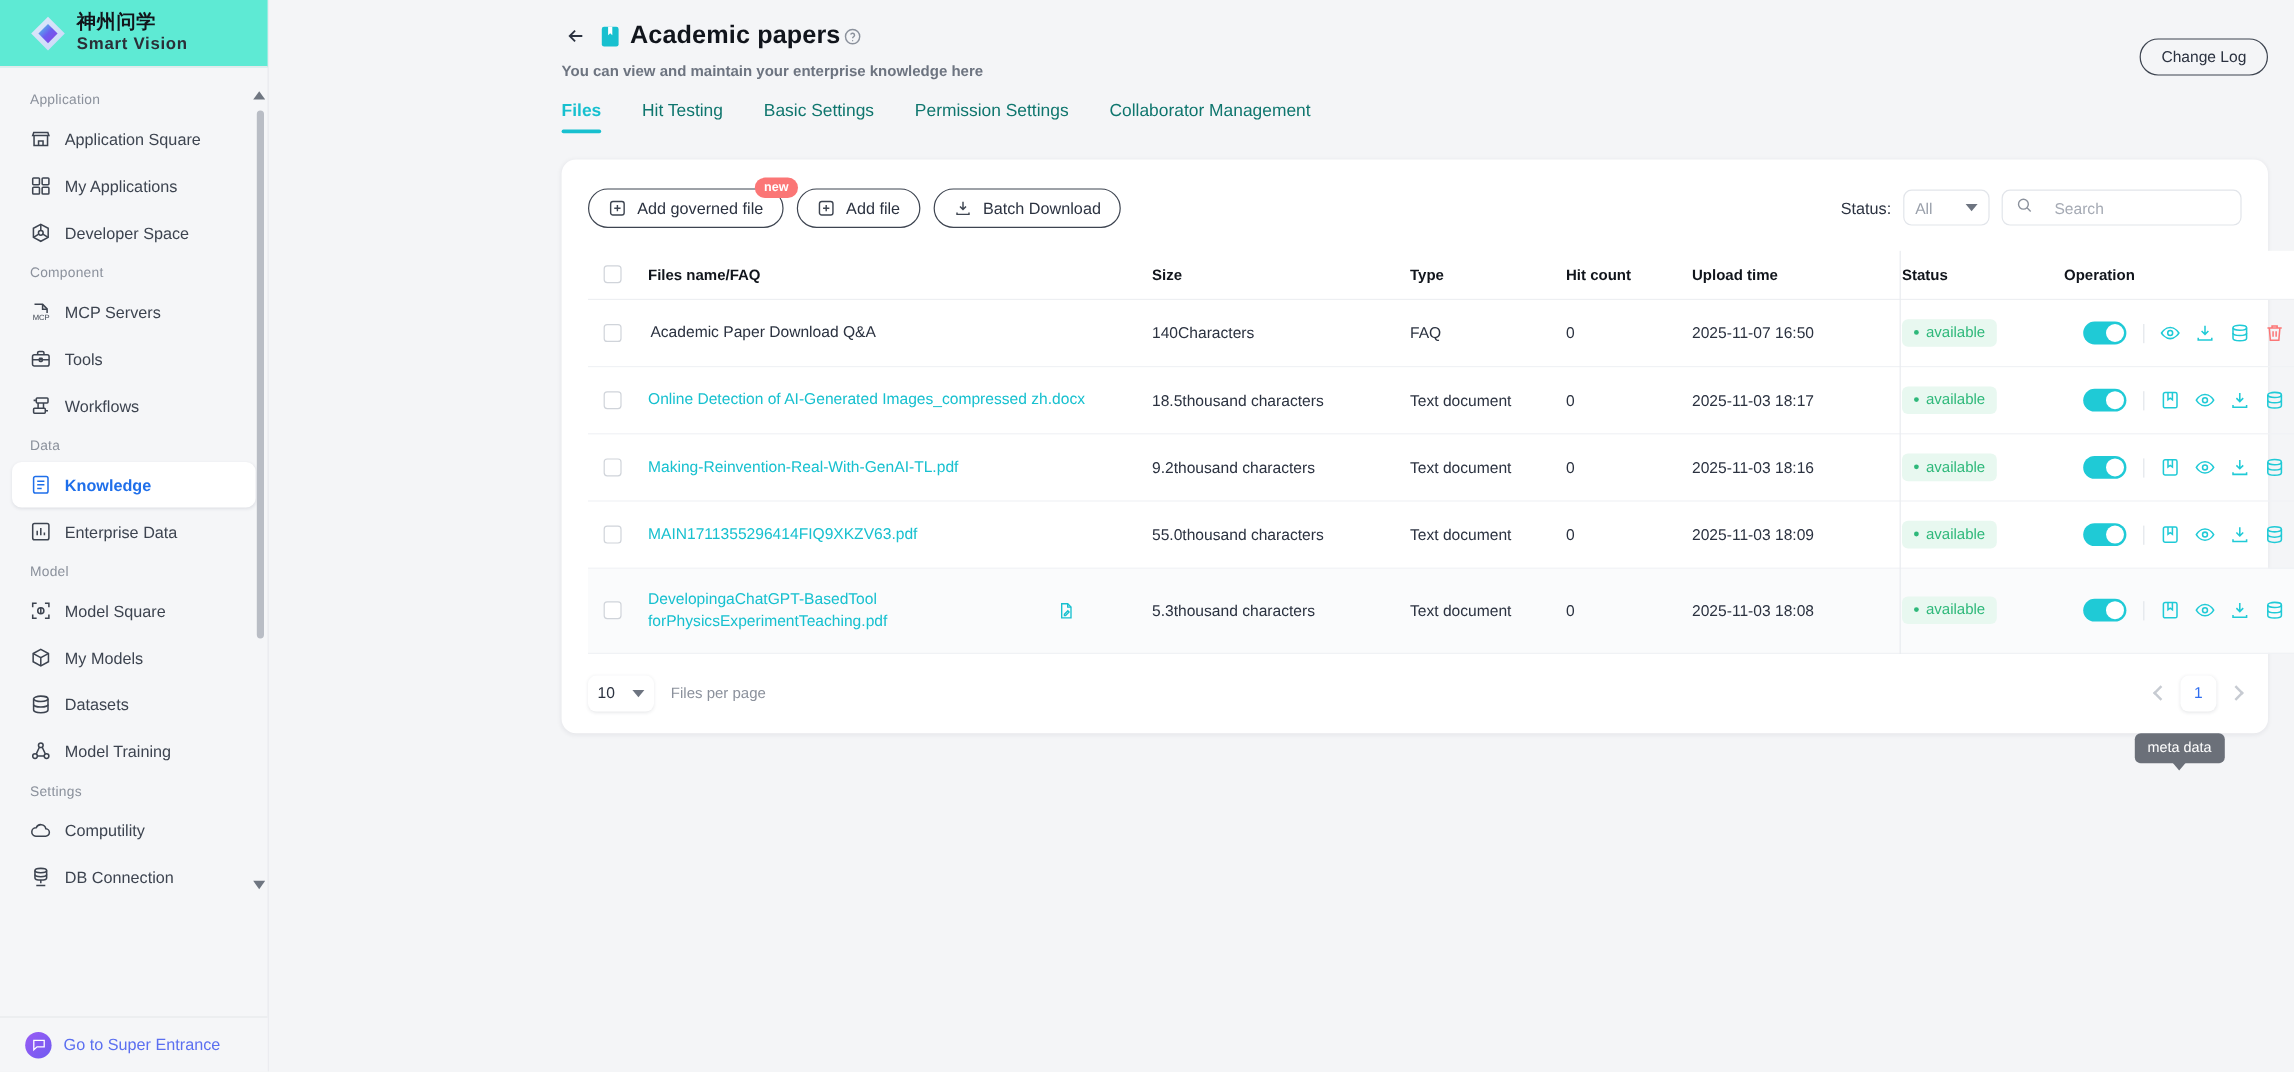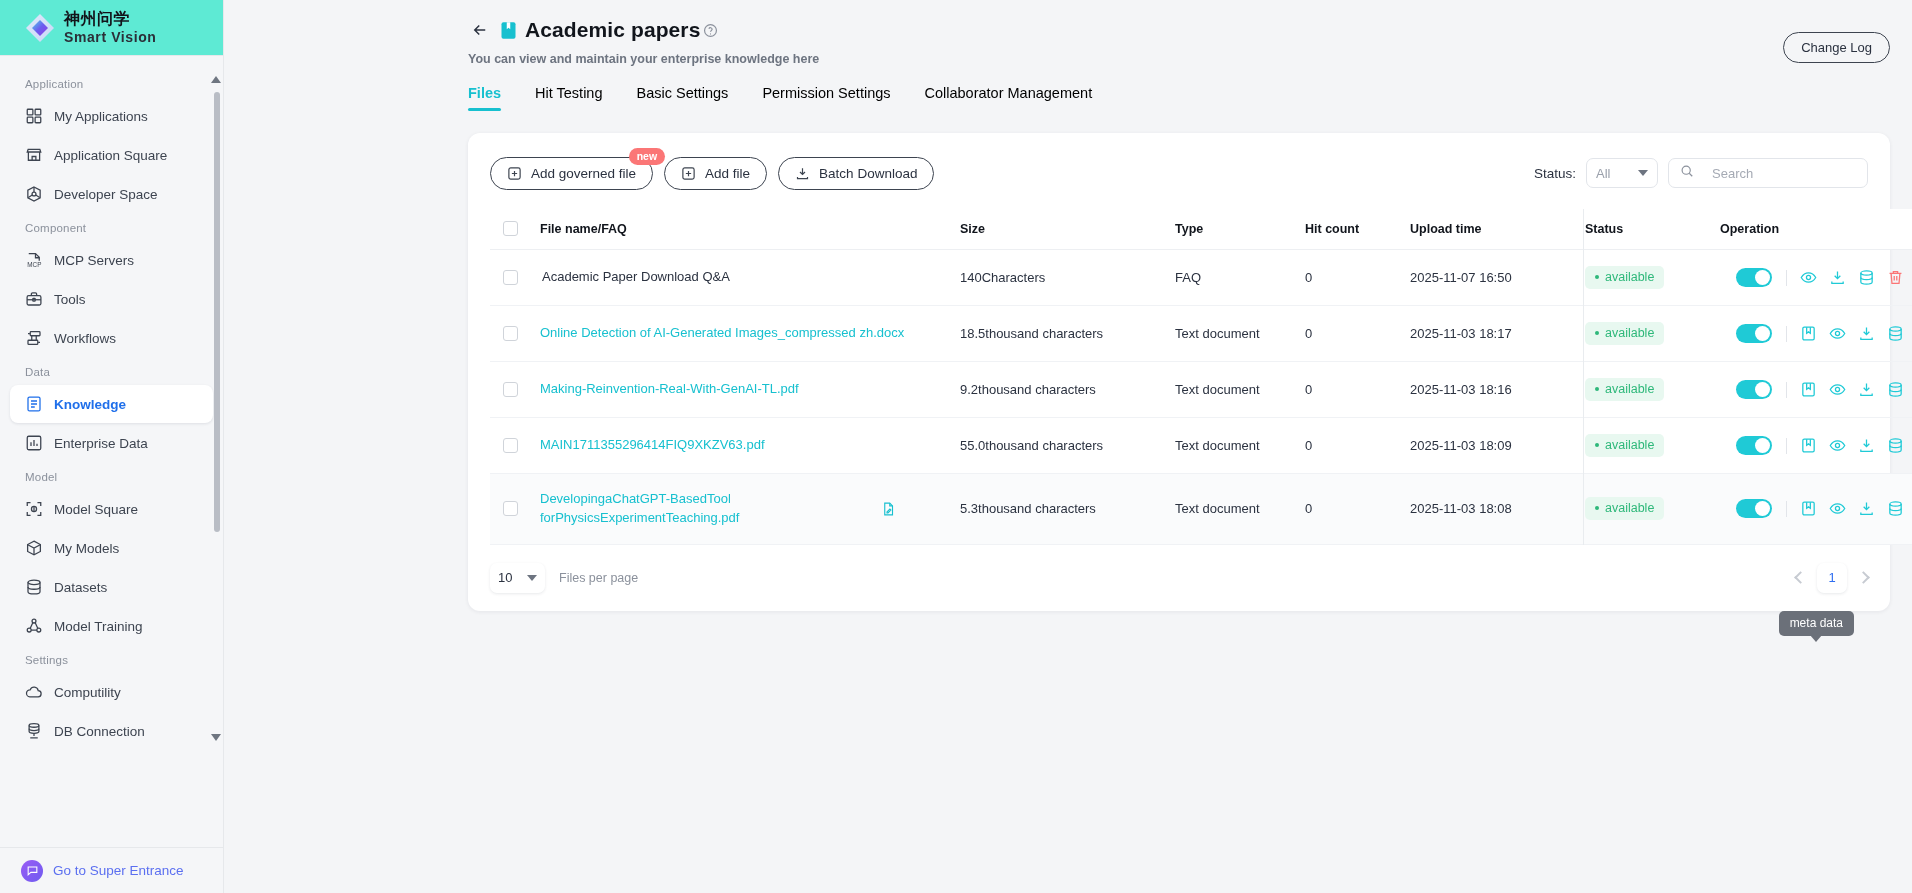--- a/index.html
+++ b/index.html
@@ -87,21 +87,21 @@
   .change-log {
     position: absolute; right: 22px; top: 32px;
     border: 1px solid #3d4450; border-radius: 17px;
     padding: 7px 17px; font-size: 13px; color: #2b3240;
     background: #f4f5f7; cursor: pointer;
   }
   .tabs {
     display: flex; gap: 34px; padding-left: 244px; margin-top: 19px;
     font-size: 14.5px;
   }
-  .tab { padding-bottom: 10px; color: #000000; cursor: pointer; position: relative; }
+  .tab { padding-bottom: 10px; color: #0f766e; cursor: pointer; position: relative; }
   .tab.active { color: #17c0cf; font-weight: 700; }
   .tab.active::after {
     content: ""; position: absolute; left: 0; right: 0; bottom: 0;
     height: 3px; background: #17c0cf; border-radius: 2px;
   }
 
   .card {
     margin: 22px 22px 0 244px;
     background: #ffffff; border-radius: 12px;
     box-shadow: 0 1px 4px rgba(25,35,60,.07);
@@ -256,37 +256,37 @@
         <span class="logo-txt-en">Smart Vision</span>
       </span>
     </div>
 
     <div class="nav-scroll">
 
       <div class="nav-group-title">Application</div>
       <div class="nav-item">
         <span>
             <svg class="ic" viewBox="0 0 24 24" fill="none" stroke="#3d4450" stroke-width="1.7">
+              <path d="M3 8h18l-1.2-3.5H4.2L3 8Z"></path>
+              <path d="M4.5 8v11h15V8"></path>
+              <path d="M9.5 19v-5h5v5"></path>
+            </svg>
+          </span>
+        <span>Application Square</span>
+      </div>
+      <div class="nav-item">
+        <span>
+            <svg class="ic" viewBox="0 0 24 24" fill="none" stroke="#3d4450" stroke-width="1.7">
               <rect x="3" y="3" width="7.5" height="7.5" rx="1"></rect>
               <rect x="13.5" y="3" width="7.5" height="7.5" rx="1"></rect>
               <rect x="3" y="13.5" width="7.5" height="7.5" rx="1"></rect>
               <rect x="13.5" y="13.5" width="7.5" height="7.5" rx="1"></rect>
             </svg>
           </span>
         <span>My Applications</span>
-      </div>
-      <div class="nav-item">
-        <span>
-            <svg class="ic" viewBox="0 0 24 24" fill="none" stroke="#3d4450" stroke-width="1.7">
-              <path d="M3 8h18l-1.2-3.5H4.2L3 8Z"></path>
-              <path d="M4.5 8v11h15V8"></path>
-              <path d="M9.5 19v-5h5v5"></path>
-            </svg>
-          </span>
-        <span>Application Square</span>
       </div>
       <div class="nav-item">
         <span>
             <svg class="ic" viewBox="0 0 24 24" fill="none" stroke="#3d4450" stroke-width="1.7">
               <path d="M12 2.6 20.2 7v10L12 21.4 3.8 17V7Z"></path>
               <circle cx="12" cy="12" r="2.6"></circle>
               <path d="M12 2.6v6.8M14.3 13.4l5.3 3.3M9.7 13.4l-5.3 3.3"></path>
             </svg>
           </span>
         <span>Developer Space</span>
@@ -507,21 +507,21 @@
         </div>
       </div>
 
       <div class="table-wrap">
         <table>
           <thead>
             <tr>
               <th class="c-check">
                 <span class="cb"></span>
               </th>
-              <th class="c-name">File name/FAQ</th>
+              <th class="c-name">Files name/FAQ</th>
               <th class="c-size">Size</th>
               <th class="c-type">Type</th>
               <th class="c-hit">Hit count</th>
               <th class="c-time">Upload time</th>
               <th class="c-stat">Status</th>
               <th class="c-op">Operation</th>
             </tr>
           </thead>
           <tbody>
 

